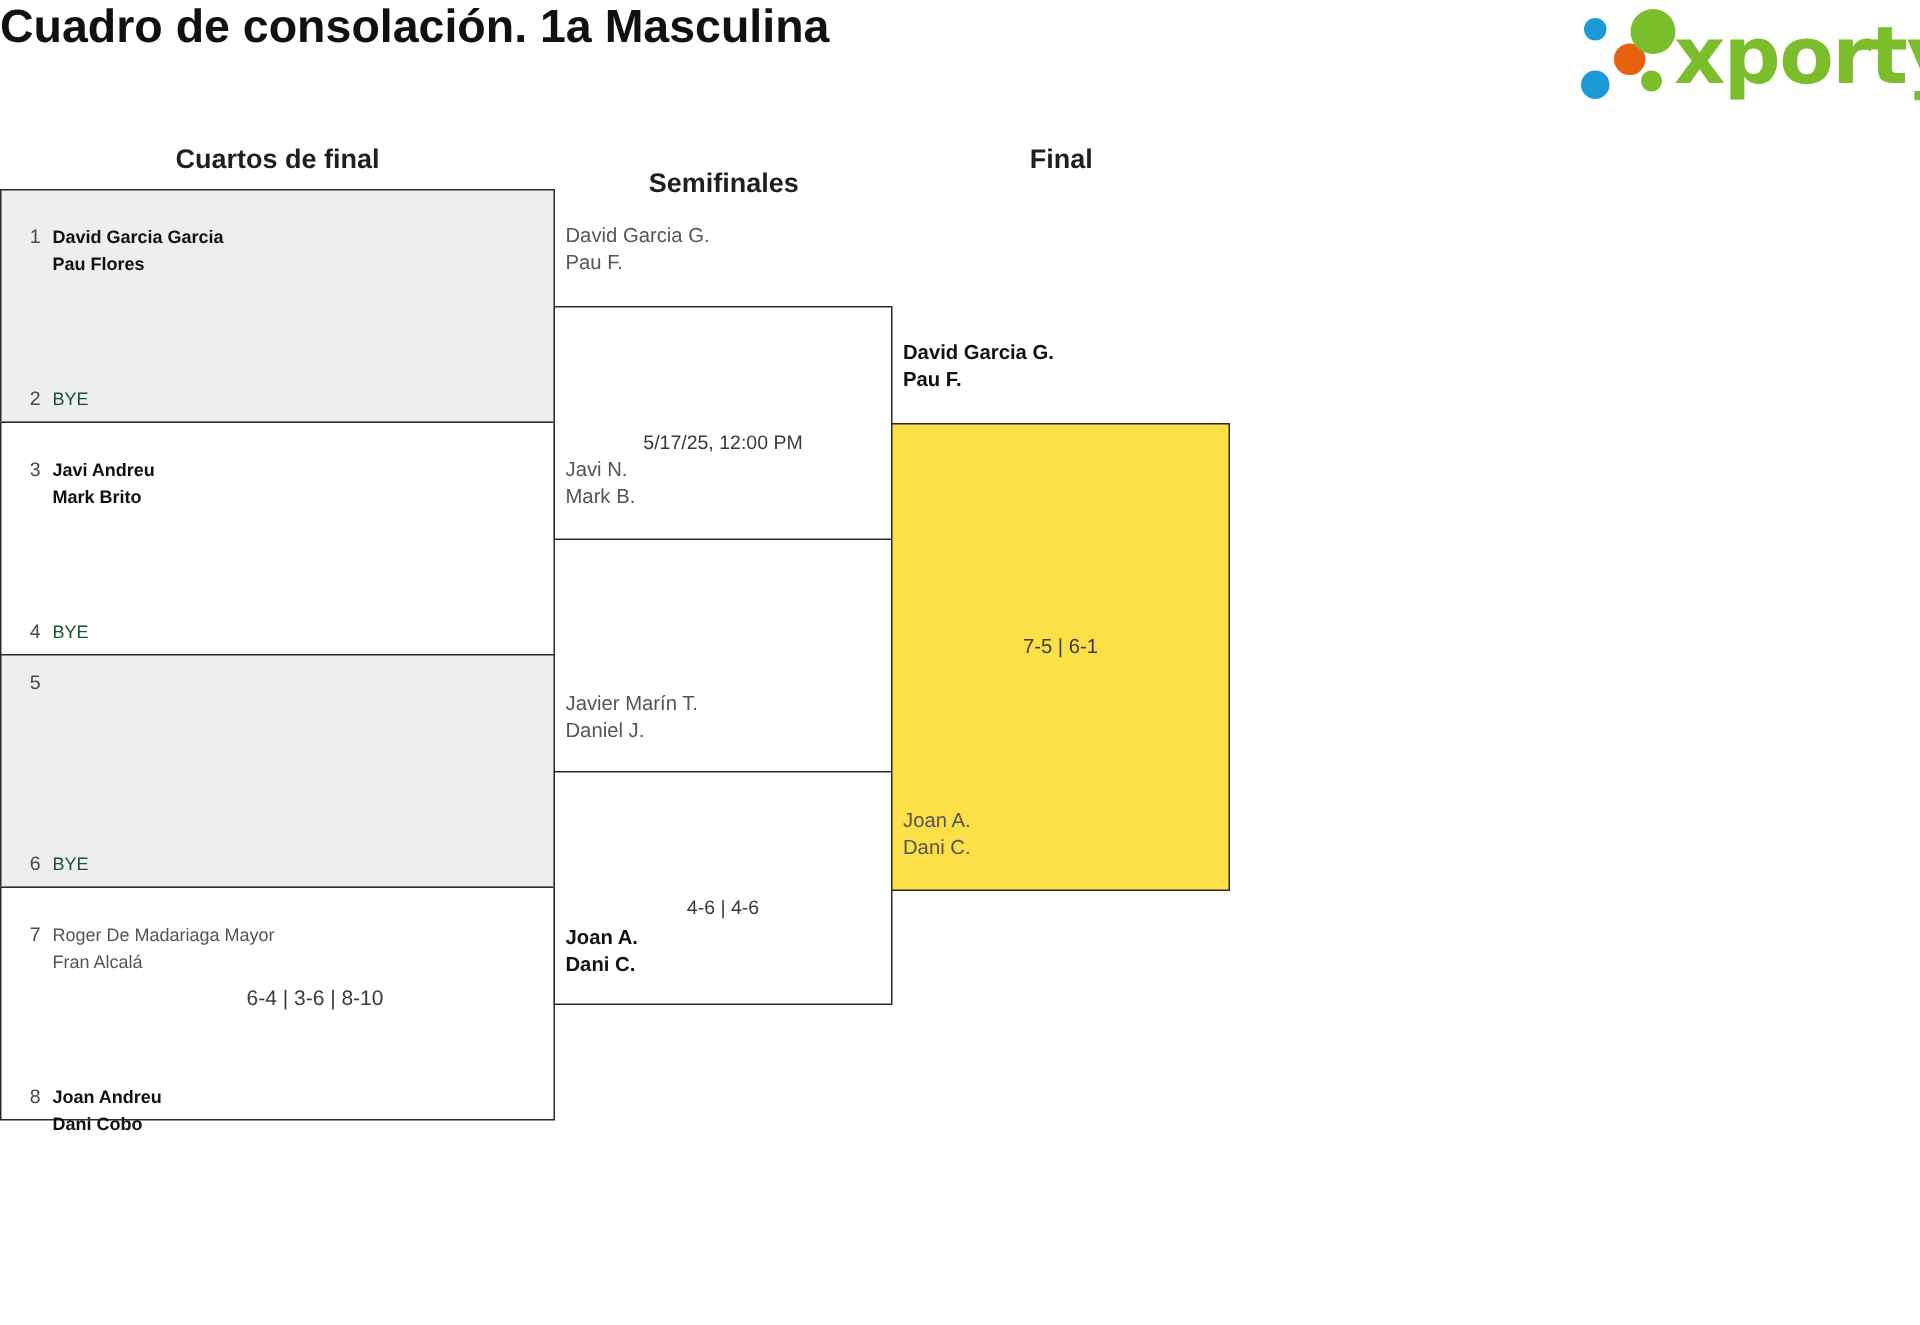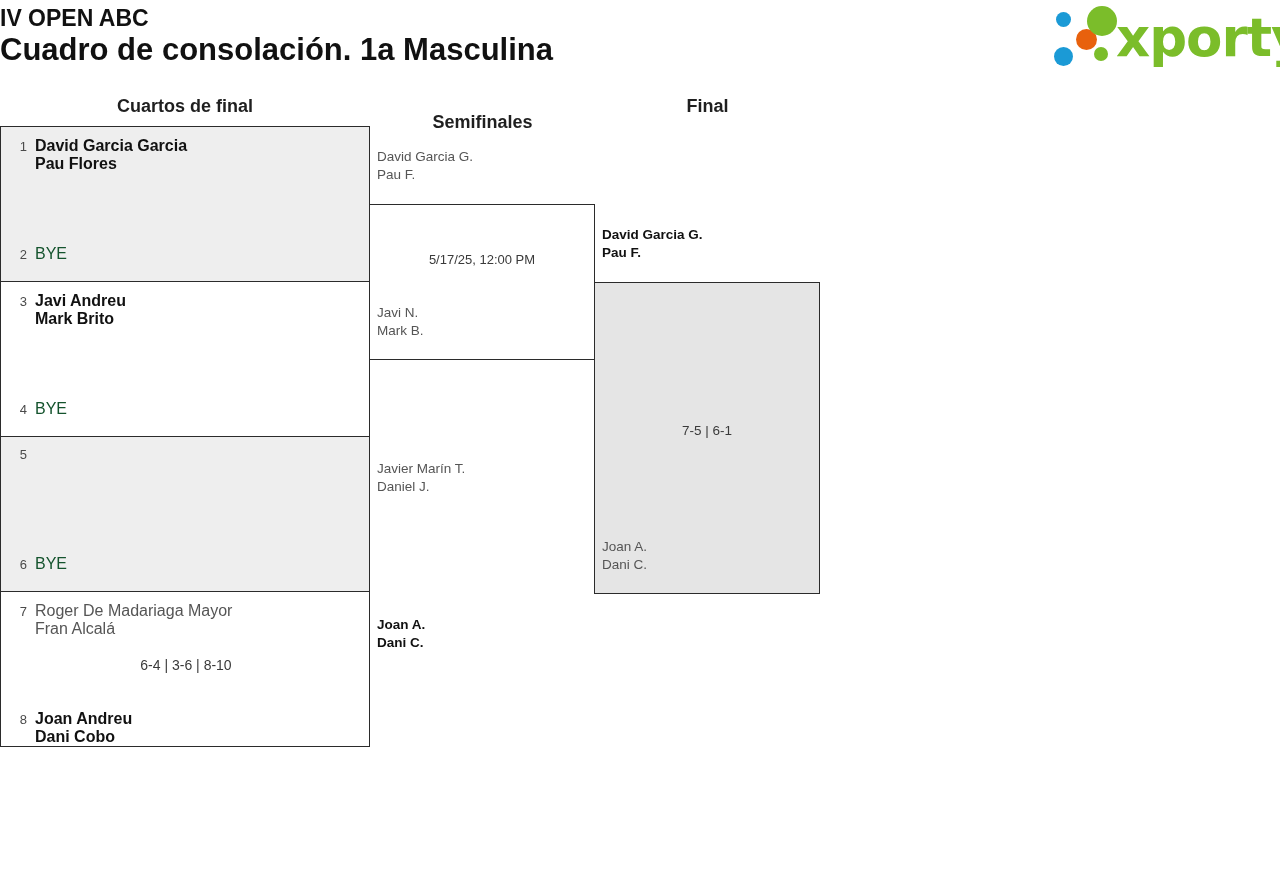--- a/index.html
+++ b/index.html
@@ -122,61 +122,63 @@
   .seed-row.bottom { top: 118px; }
   .seed-num {
     width: 26px;
     text-align: right;
     padding-right: 8px;
     font-size: 13px;
     color: #4a4a4a;
     flex: 0 0 auto;
   }
   .team-names {
-    font-size: 16px;
+    font-size: 12px;
     line-height: 18px;
     color: #555555;
+    margin-top: 12px;
   }
   .team-names.winner {
     font-weight: bold;
     color: #111111;
   }
   .team-names.bye {
     color: #14532d;
   }
   .team-line { display: block; white-space: nowrap; }
 
   .qf-score {
     position: absolute;
     left: 0;
     top: 65px;
     width: 370px;
     text-align: center;
     font-size: 14px;
     color: #3a3a3a;
     white-space: nowrap;
+    padding-left: 24px;
   }
 
   
   .sf-box {
     position: absolute;
     left: 369px;
     width: 226px;
     height: 156px;
     box-sizing: border-box;
     border: 1px solid #2b2b2b;
     background: #ffffff;
   }
   #sf-box-0 { top: 78px; }
   #sf-box-1 { top: 388px; }
 
   .sf-score {
     position: absolute;
     left: 0;
-    top: 47px;
+    top: 82px;
     width: 224px;
     text-align: center;
     font-size: 13px;
     color: #3a3a3a;
     white-space: nowrap;
   }
 
   
   .entrant {
     position: absolute;
@@ -196,41 +198,40 @@
 
   
   .final-box {
     position: absolute;
     left: 594px;
     top: 156px;
     width: 226px;
     height: 312px;
     box-sizing: border-box;
     border: 1px solid #2b2b2b;
-    background: #e5e5e5;
+    background: #fde047;
   }
   .final-score {
     position: absolute;
     left: 0;
     top: 140px;
     width: 224px;
     text-align: center;
     font-size: 13.5px;
     color: #3a3a3a;
     white-space: nowrap;
   }
   #final-entrant-a { left: 602px; top: 100px; }
   #final-entrant-b { left: 602px; top: 412px; }
 </style>
 </head>
 <body>
 
 <div class="header">
   <div class="title-block">
-    <div class="title-line1">IV OPEN ABC</div>
     <div class="title-line2">Cuadro de consolación. 1a Masculina</div>
   </div>
 
   <div class="logo">
     <div class="logo-dots">
       <span class="dot dot-blue-1"></span>
       <span class="dot dot-orange"></span>
       <span class="dot dot-blue-2"></span>
       <span class="dot dot-green-1"></span>
       <span class="dot dot-green-2"></span>
@@ -322,20 +323,23 @@
   <div class="entrant" id="sf-entrant-0b">
     <span class="team-line">Javi N.</span>
     <span class="team-line">Mark B.</span>
   </div>
 
   <div class="entrant" id="sf-entrant-1a">
     <span class="team-line">Javier Marín T.</span>
     <span class="team-line">Daniel J.</span>
   </div>
 
+  <div class="sf-box" id="sf-box-1">
+    <div class="sf-score">4-6 | 4-6</div>
+  </div>
 
   <div class="entrant winner" id="sf-entrant-1b">
     <span class="team-line">Joan A.</span>
     <span class="team-line">Dani C.</span>
   </div>
 
   <div class="entrant winner" id="final-entrant-a">
     <span class="team-line">David Garcia G.</span>
     <span class="team-line">Pau F.</span>
   </div>

